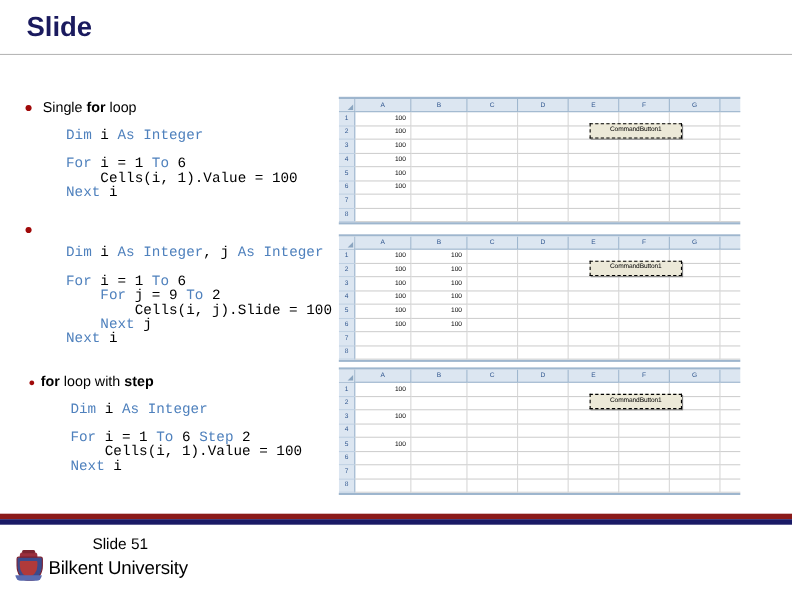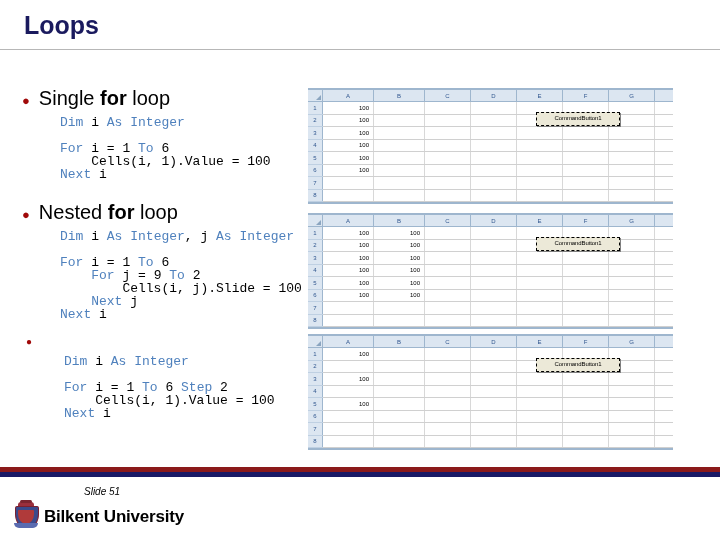--- a/index.html
+++ b/index.html
@@ -47,21 +47,21 @@
     align-items: baseline;
   }
   .bullet-dot {
     color: #a00909;
     font-size: 13px;
     line-height: 1;
     margin-right: 9px;
     flex: 0 0 auto;
   }
   .bullet-text {
-    font-size: 20px;
+    font-size: 13px;
     color: #000000;
     line-height: 20px;
     white-space: nowrap;
     text-align: center;
   }
   .bullet-text b { font-weight: bold; }
 
   .code {
     font-family: "Liberation Mono", "DejaVu Sans Mono", monospace;
     font-size: 13px;
@@ -158,34 +158,33 @@
   #footer-bar-navy {
     position: absolute;
     left: 0; top: 472px;
     width: 720px; height: 5px;
     background: #1a1a66;
   }
   #slide-number {
     position: absolute;
     left: 84px;
     top: 486px;
-    font-size: 10px;
-    font-style: italic;
+    font-size: 14px;
     color: #000000;
   }
   #brand {
     position: absolute;
     left: 12px;
     top: 502px;
     display: flex;
     align-items: center;
   }
   #brand-name {
     font-size: 17px;
-    font-weight: bold;
+    font-weight: normal;
     color: #000000;
     margin-left: 4px;
     letter-spacing: -0.2px;
   }
   
   .crest {
     position: relative;
     width: 28px;
     height: 30px;
     flex: 0 0 auto;
@@ -224,56 +223,54 @@
     position: absolute;
     left: 2px; top: 21px;
     width: 24px; height: 5px;
     background: #5a6bb0;
     border-radius: 0 0 6px 6px;
   }
 </style>
 </head>
 <body>
 
-<div id="slide-title">Loops</div>
+<div id="slide-title">Slide</div>
 <div id="title-rule"></div>
 
 <div class="section" id="section-0" style="top:88px;">
   <div class="bullet-line">
     <span class="bullet-dot">●</span>
     <span class="bullet-text">
       <span>Single </span><b>for</b><span> loop</span>
     </span>
   </div>
   <div class="code"><span class="kw">Dim</span><span> i </span><span class="kw">As</span><span> </span><span class="kw">Integer</span>
 <span></span>
 <span class="kw">For</span><span> i = 1 </span><span class="kw">To</span><span> 6</span>
 <span>    Cells(i, 1).Value = 100</span>
 <span class="kw">Next</span><span> i</span></div>
 </div>
 
 <div class="section" id="section-1" style="top:202px;">
   <div class="bullet-line">
     <span class="bullet-dot">●</span>
-    <span class="bullet-text">
-      <span>Nested </span><b>for</b><span> loop</span>
-    </span>
   </div>
   <div class="code"><span class="kw">Dim</span><span> i </span><span class="kw">As</span><span> </span><span class="kw">Integer</span><span>, j </span><span class="kw">As</span><span> </span><span class="kw">Integer</span>
 <span></span>
 <span class="kw">For</span><span> i = 1 </span><span class="kw">To</span><span> 6</span>
 <span>    </span><span class="kw">For</span><span> j = 9 </span><span class="kw">To</span><span> 2</span>
 <span>        Cells(i, j).Slide = 100</span>
 <span>    </span><span class="kw">Next</span><span> j</span>
 <span class="kw">Next</span><span> i</span></div>
 </div>
 
 <div class="section" id="section-2" style="top:337px; left:26px;">
   <div class="bullet-line">
     <span class="bullet-dot" style="font-size:10px; margin-right:5px;">●</span>
+    <span class="bullet-text"><b>for</b><span> loop with </span><b>step</b></span>
   </div>
   <div class="code"><span class="kw">Dim</span><span> i </span><span class="kw">As</span><span> </span><span class="kw">Integer</span>
 <span></span>
 <span class="kw">For</span><span> i = 1 </span><span class="kw">To</span><span> 6 </span><span class="kw">Step</span><span> 2</span>
 <span>    Cells(i, 1).Value = 100</span>
 <span class="kw">Next</span><span> i</span></div>
 </div>
 
 <div class="sheet" id="sheet-0" style="left:308px; top:88px; width:365px;">
   <table>

